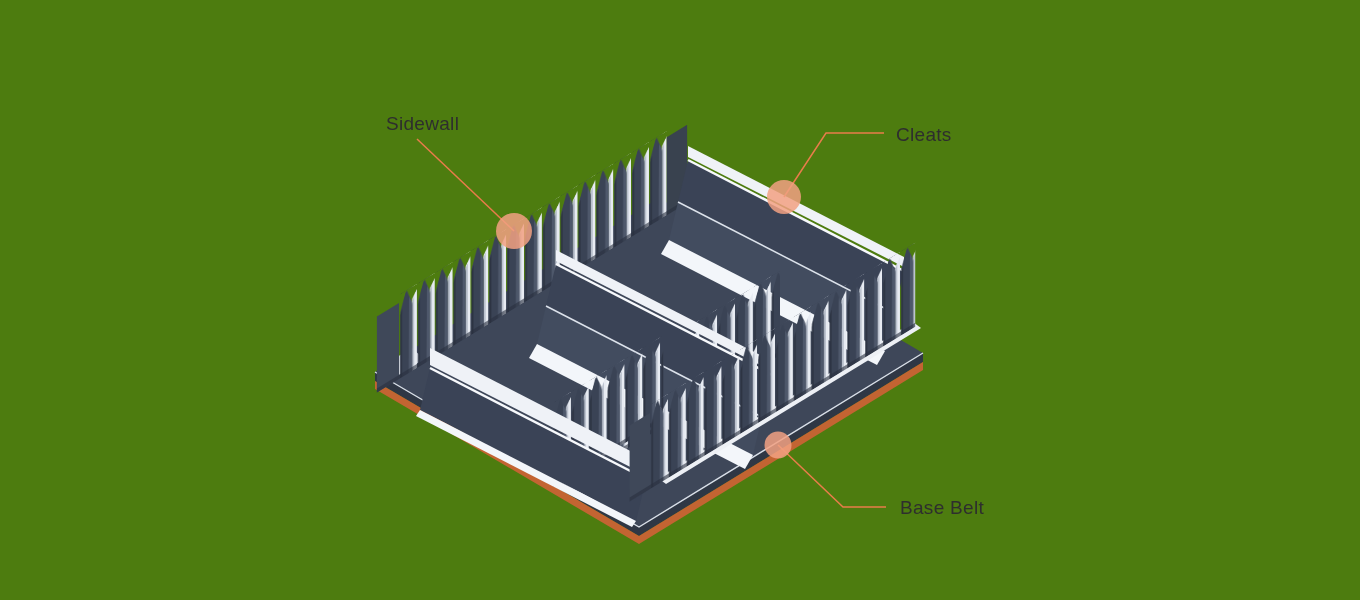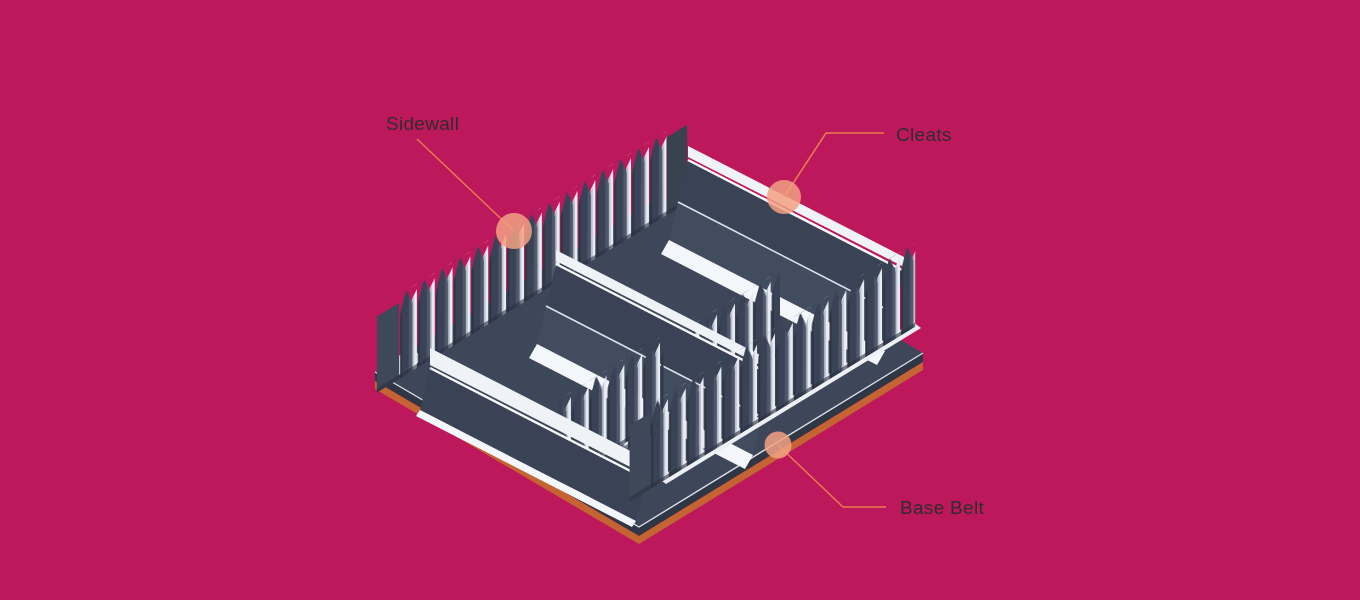--- a/index.html
+++ b/index.html
@@ -1,19 +1,19 @@
 <!DOCTYPE html>
 <html><head>
 <meta charset="utf-8">
 <style>
   html,body{margin:0;padding:0;background:#ffffff;}
   .stage{
     position:relative;
     width:1360px;height:600px;
-    background:#be185d;
+    background:#4d7c0f;
     overflow:hidden;
     font-family:"Liberation Sans", sans-serif;
   }
   .stage svg{position:absolute;left:0;top:0;}
   text.label{
     font-family:"Liberation Sans", sans-serif;
     font-size:19px;
     letter-spacing:0.3px;
   }
 </style>

